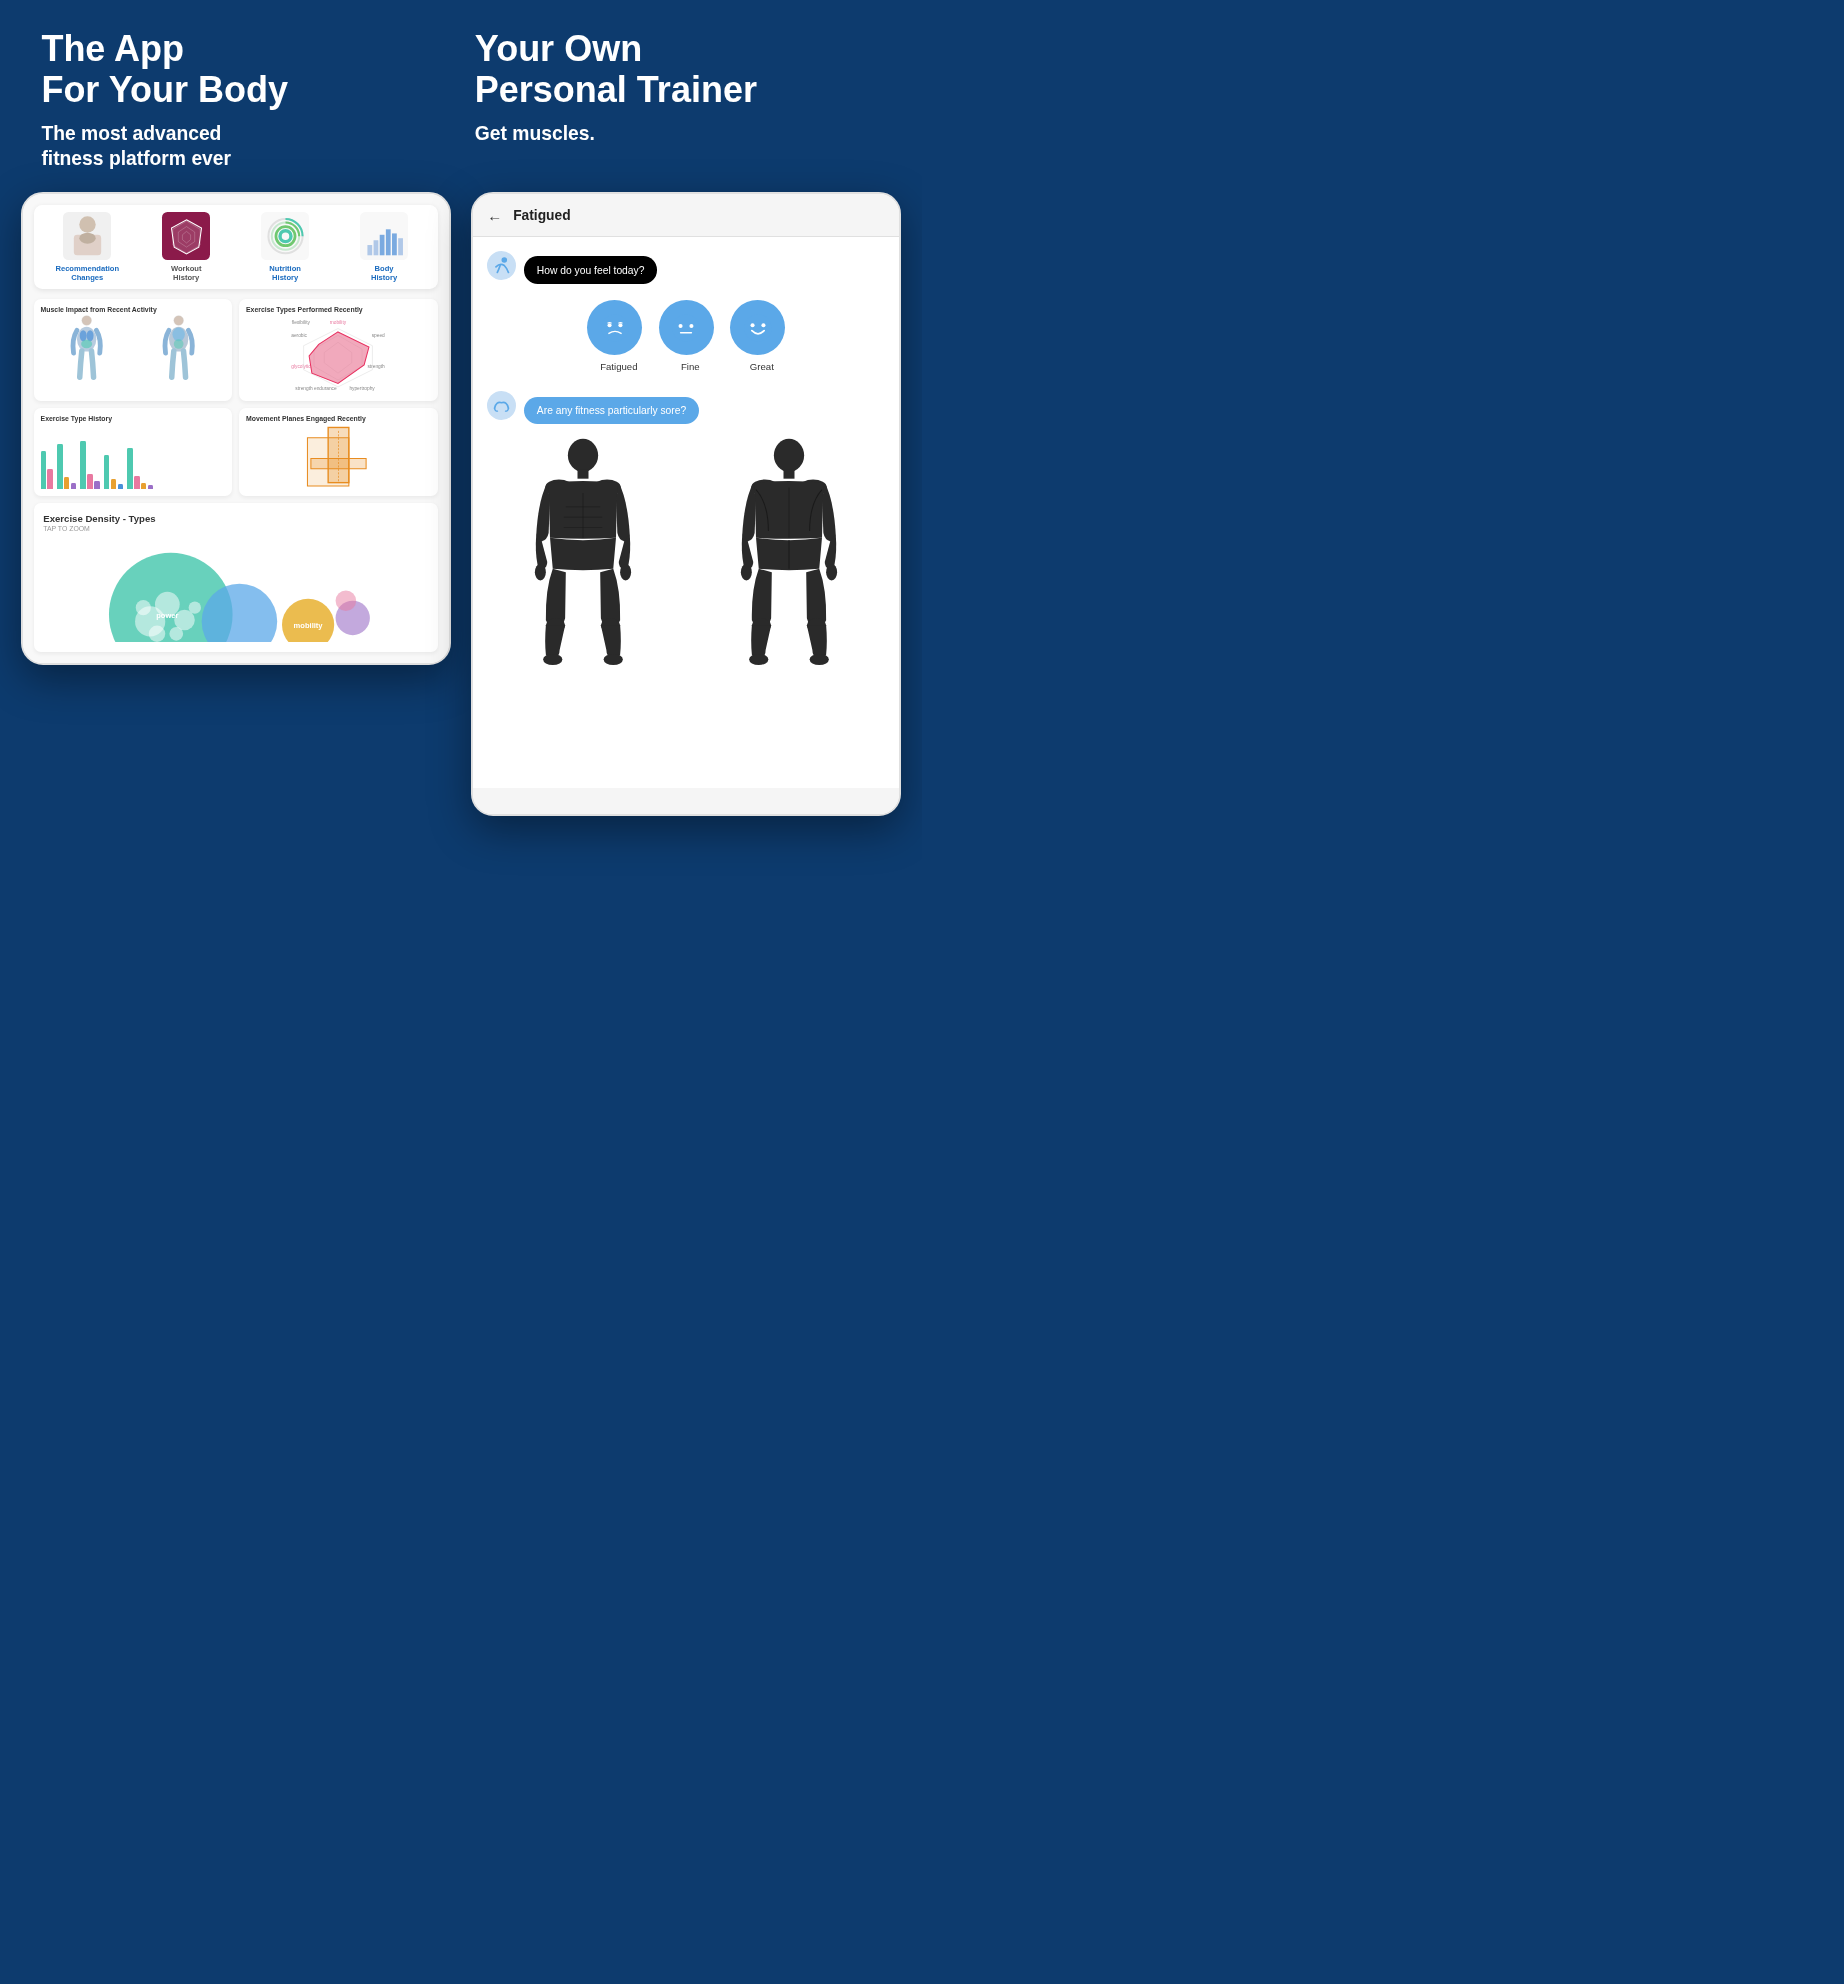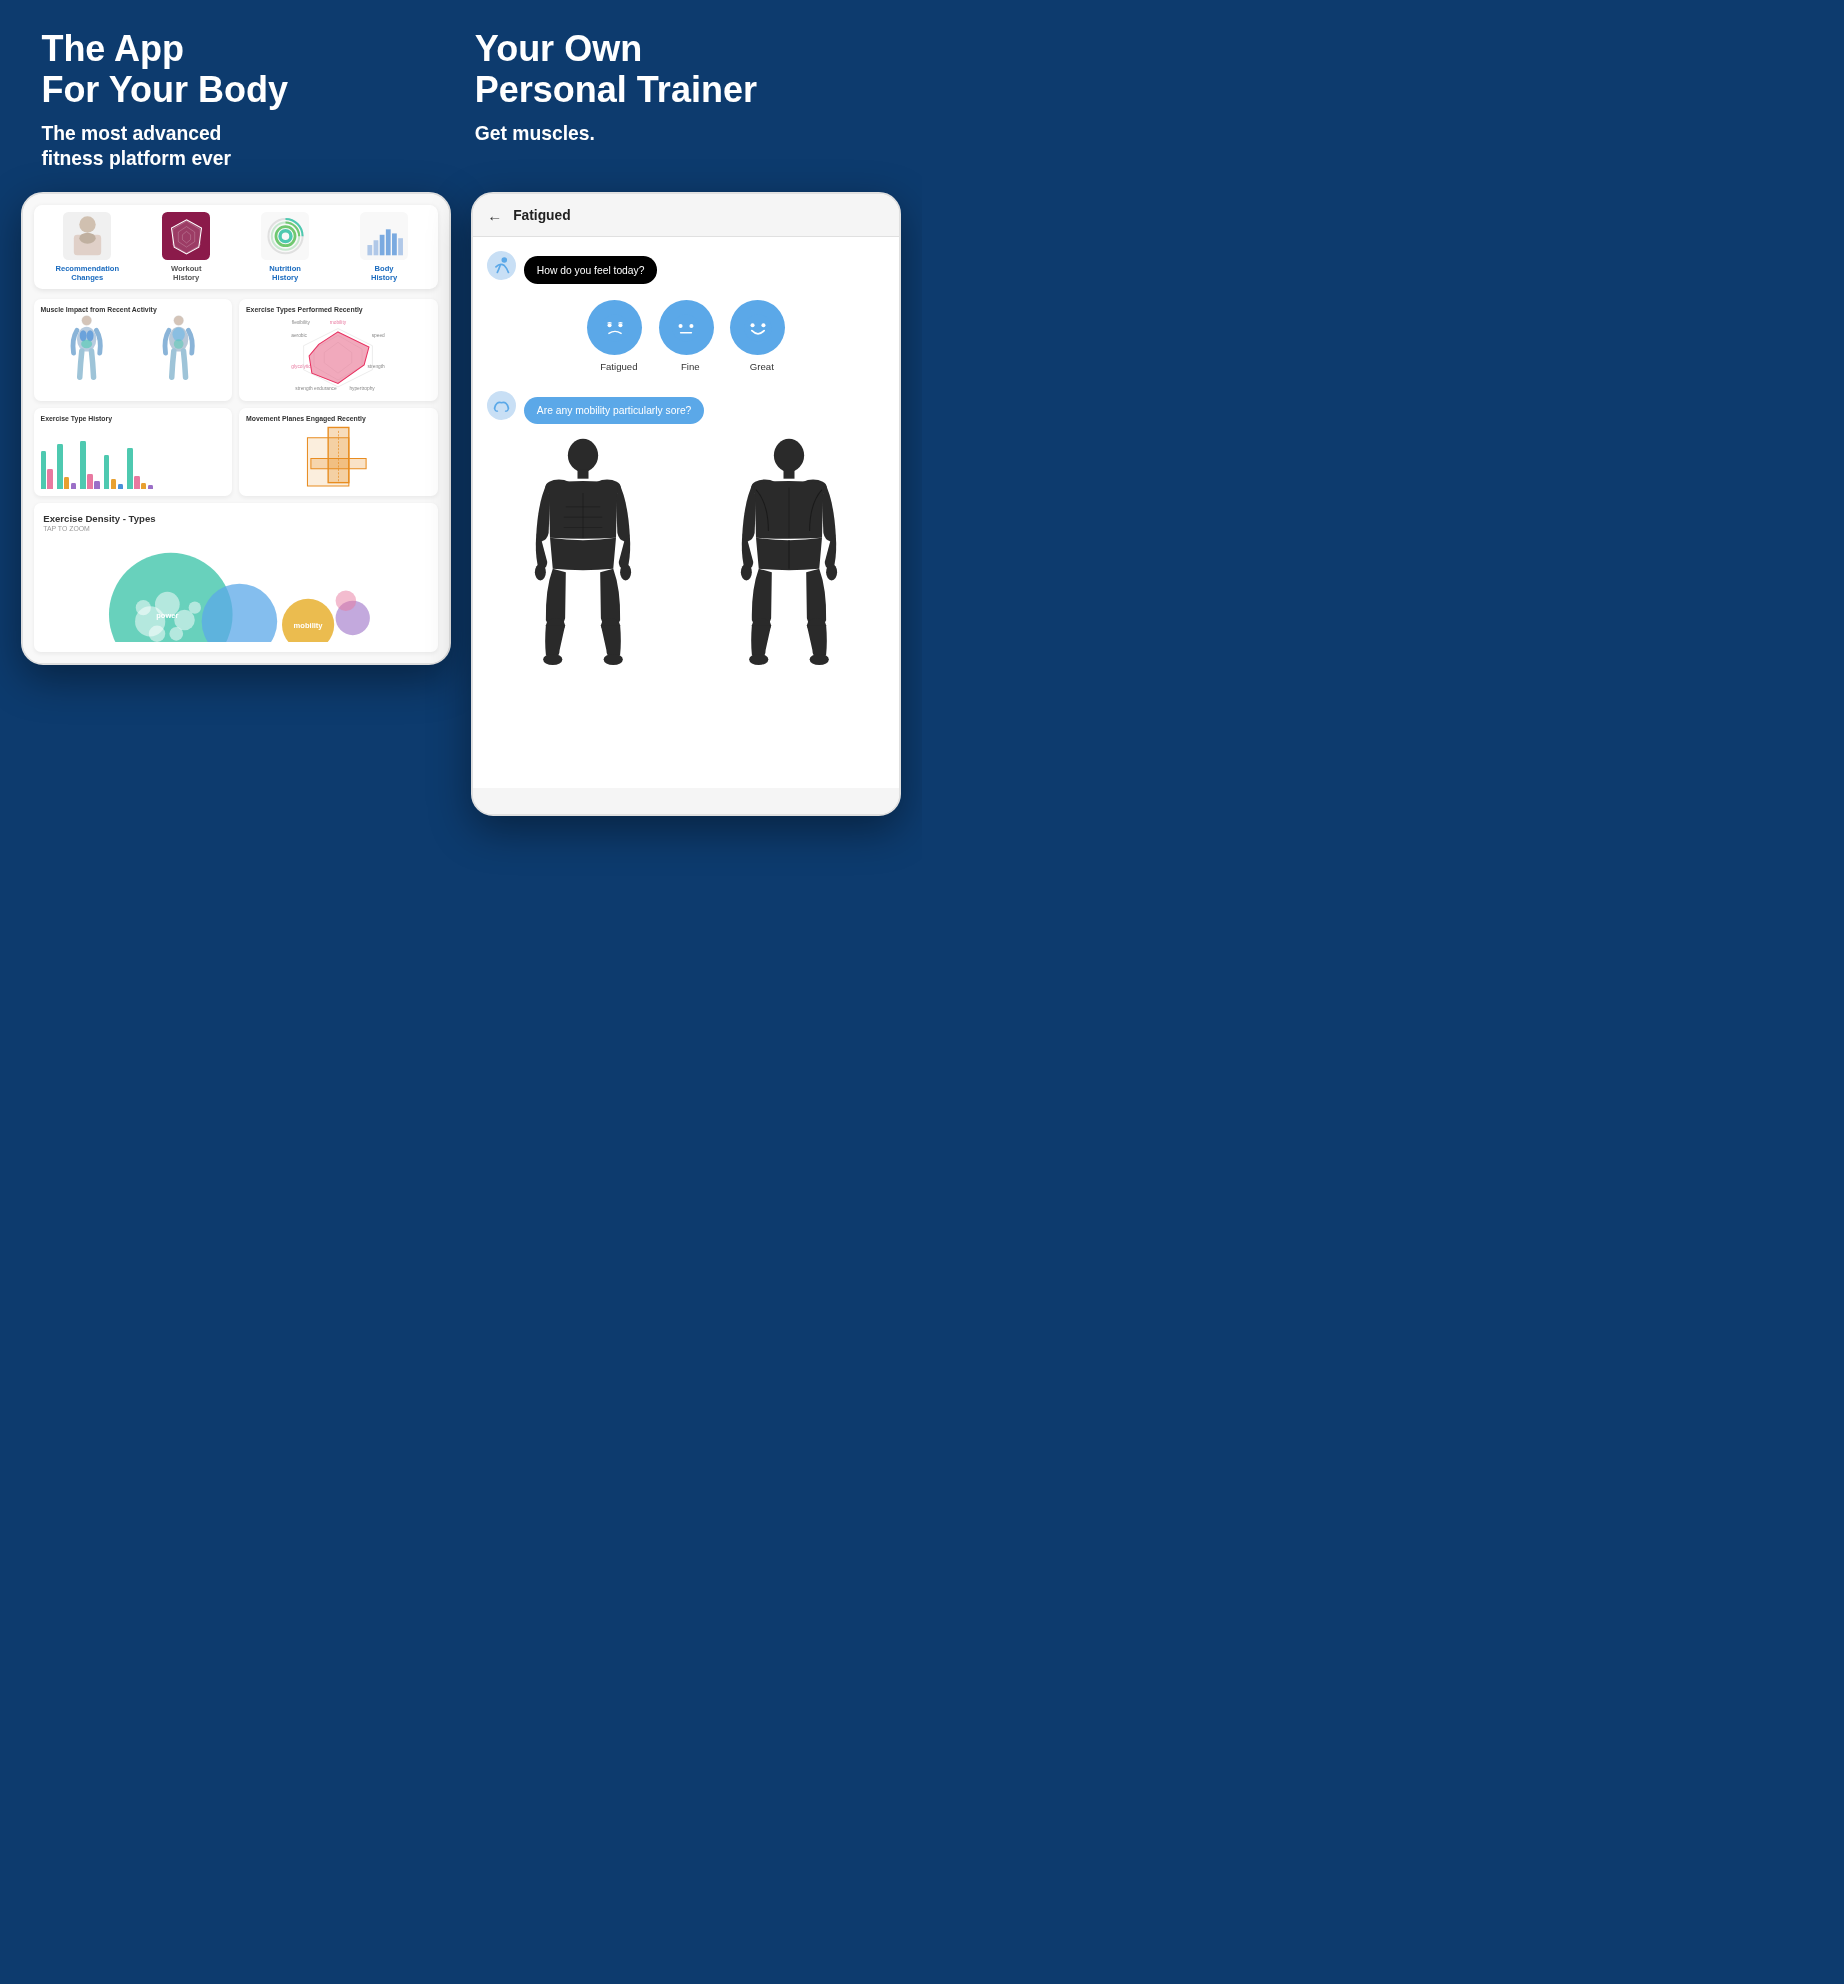--- a/index.html
+++ b/index.html
@@ -647,21 +647,21 @@
           <div class="sore-chat-row">
             <div class="sore-avatar">
               <svg width="25" height="25" viewBox="0 0 36 36">
                 <circle cx="18" cy="18" r="18" fill="#c8dff5"></circle>
 
                 <path d="M8,22 Q10,12 18,14 Q26,12 28,22" stroke="#5ba8e8" stroke-width="2.5" fill="none" stroke-linecap="round"></path>
                 <path d="M8,22 Q9,27 13,26" stroke="#5ba8e8" stroke-width="2" fill="none"></path>
                 <path d="M28,22 Q27,27 23,26" stroke="#5ba8e8" stroke-width="2" fill="none"></path>
               </svg>
             </div>
-            <div class="sore-bubble">Are any mobility particularly sore?</div>
+            <div class="sore-bubble">Are any fitness particularly sore?</div>
           </div>
 
           <div class="body-models">
 
             <div class="body-model">
               <svg width="110" height="234" viewBox="0 0 160 340">
 
                 <ellipse cx="80" cy="25" rx="22" ry="24" fill="#2a2a2a"></ellipse>
 
                 <rect x="72" y="45" width="16" height="14" fill="#2a2a2a"></rect>

